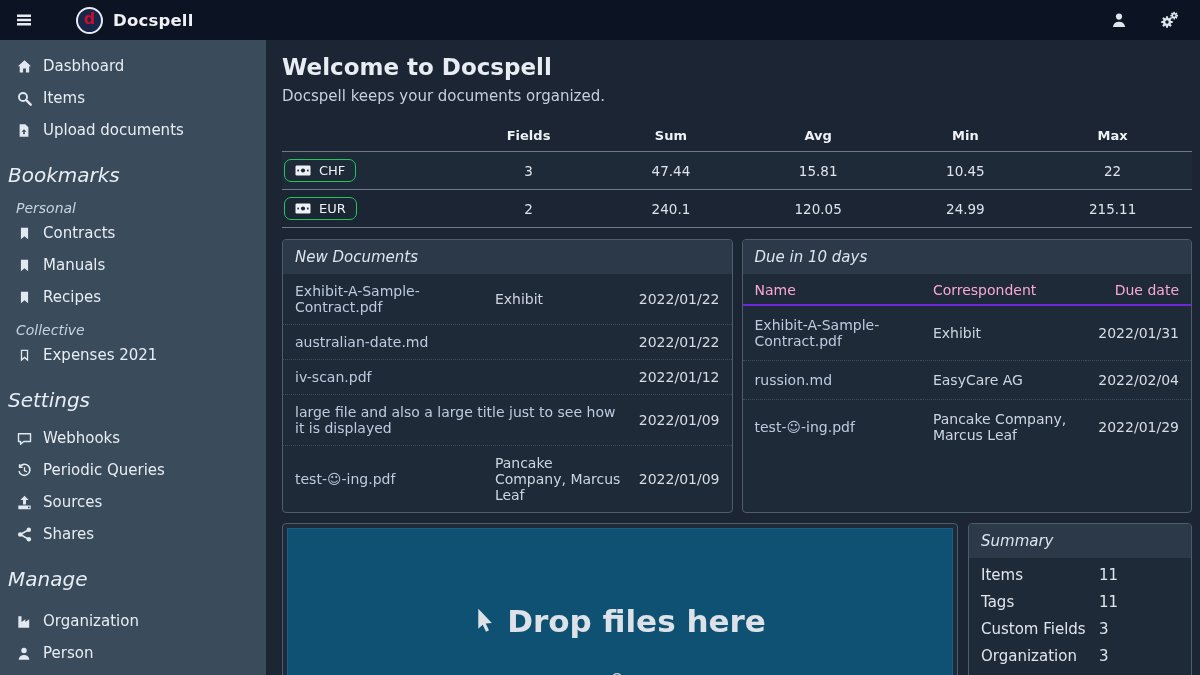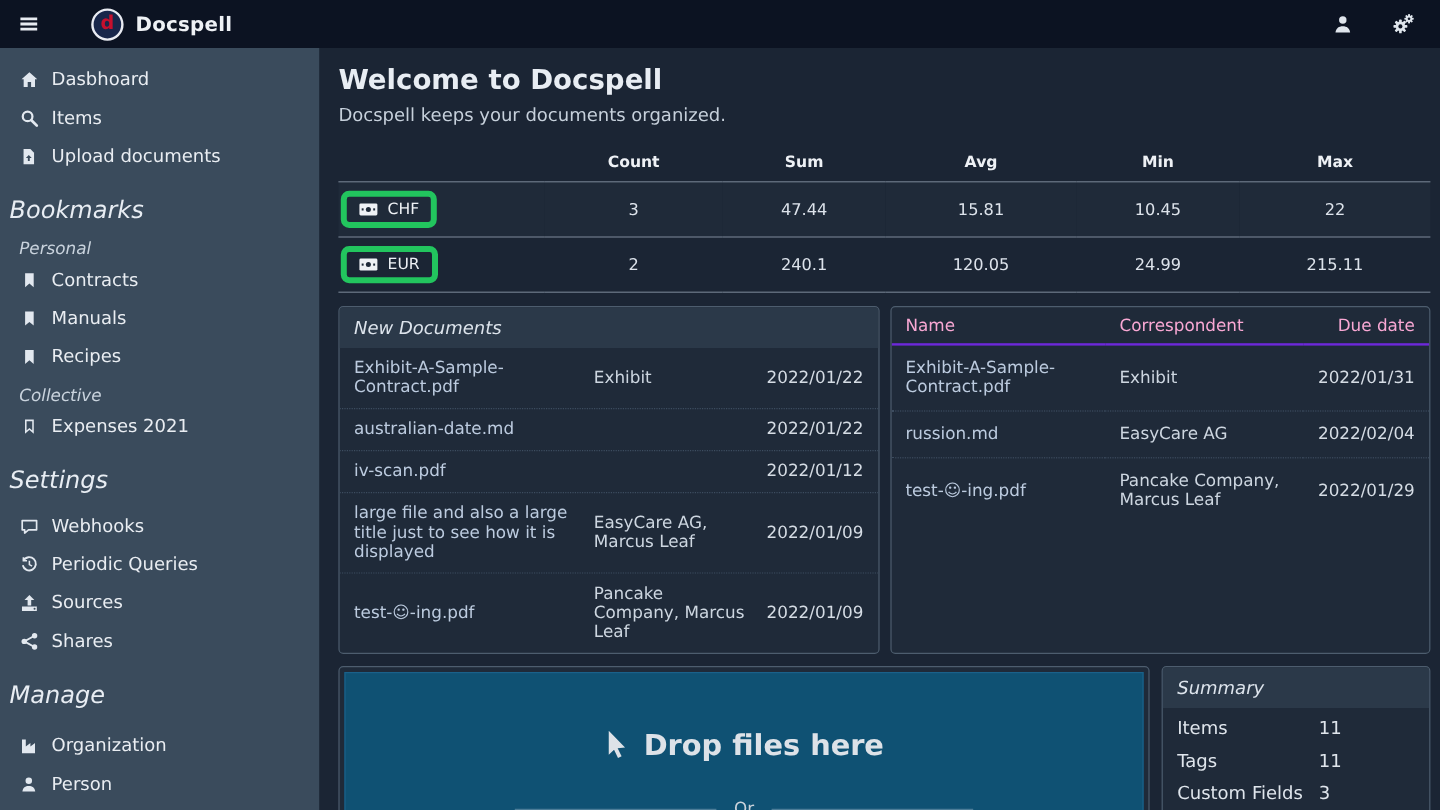--- a/index.html
+++ b/index.html
@@ -32,21 +32,21 @@
   .main{flex:1;min-width:0;padding:6px 8px 0 16px;display:flex;flex-direction:column;overflow:hidden;}
   .welcome-title{font-size:23px;font-weight:bold;color:#e8edf3;margin-top:8px;}
   .welcome-sub{font-size:15px;color:#c6d0db;margin-top:7px;}
   
   .stats{width:100%;border-collapse:collapse;margin-top:15px;}
   .stats th{font-weight:bold;font-size:13px;color:#eef1f5;padding:8px 6px;text-align:center;}
   .stats th.first, .stats td.first{text-align:left;width:172px;padding-left:2px;}
   .stats td{font-size:13.5px;color:#dde3eb;padding:7px 6px;text-align:center;border-top:1px solid #6e7a8a;}
   .stats tbody tr:first-child{background:#1f2a39;}
   .stats tbody tr:last-child td{border-bottom:1px solid #6e7a8a;}
-  .currency-badge{display:inline-flex;align-items:center;gap:8px;border:5px solid #22c55e;border-radius:7px;
+  .currency-badge{display:inline-flex;align-items:center;gap:8px;border:1px solid #22c55e;border-radius:7px;
     padding:3px 10px;font-size:13px;color:#eef1f5;background:transparent;}
   
   .panels{display:flex;gap:9px;margin-top:11px;align-items:stretch;}
   .panel{flex:1;min-width:0;border:1px solid #4d5d6e;border-radius:4px;background:#1f2a39;overflow:hidden;display:flex;flex-direction:column;}
   .panel-header{background:#2b3949;border-bottom:1px solid #45556;padding:8px 12px;font-style:italic;font-size:15px;color:#dde4ec;}
   
   .nd-row{display:flex;align-items:center;gap:10px;padding:9px 12px;border-bottom:1px dotted #3d4d60;font-size:14px;}
   .nd-row:last-child{border-bottom:none;}
   .nd-name{flex:1.55;color:#bccbdf;cursor:pointer;}
   .nd-corr{flex:1.05;color:#cdd6e0;}
@@ -57,21 +57,21 @@
   .due-table th:last-child{text-align:right;}
   .due-table td{padding:11px 12px;border-bottom:1px dotted #3d4d60;vertical-align:middle;}
   .due-table tr:last-child td{border-bottom:none;}
   .due-name{color:#bccbdf;width:40%;cursor:pointer;}
   .due-corr{color:#cdd6e0;width:37%;}
   .due-date{text-align:right;color:#d5dce4;white-space:nowrap;}
   
   .bottom{display:flex;gap:10px;margin-top:10px;align-items:stretch;}
   .drop-container{flex:1;min-width:0;border:1px solid #4d5d6e;border-radius:4px;background:#1f2a39;padding:4px;height:262px;}
   .drop-area{height:100%;background:#0f5173;border:1px solid #1a618a;display:flex;flex-direction:column;align-items:center;padding-top:46px;}
-  .drop-title{display:flex;align-items:center;gap:13px;font-size:24px;font-weight:bold;color:#dde2e8;}
+  .drop-title{display:flex;align-items:center;gap:13px;font-size:31px;font-weight:bold;color:#dde2e8;margin-top:28px;}
   .or-row{display:flex;align-items:center;gap:15px;margin-top:31px;font-size:14px;color:#ccd3db;}
   .or-line{width:168px;border-top:1px solid rgba(220,230,240,.30);}
   
   .summary{flex:0 0 224px;}
   .sum-row{display:flex;align-items:center;padding:4.5px 12px;font-size:15px;}
   .sum-row:first-of-type{padding-top:8px;}
   .sum-label{flex:0 0 118px;color:#dfe5ec;}
   .sum-value{color:#dfe5ec;}
 </style>
 </head>
@@ -265,21 +265,21 @@
     </aside>
 
     <main class="main">
       <h1 class="welcome-title">Welcome to Docspell</h1>
       <p class="welcome-sub">Docspell keeps your documents organized.</p>
 
       <table class="stats">
         <thead>
           <tr>
             <th class="first"></th>
-            <th>Count</th>
+            <th>Fields</th>
             <th>Sum</th>
             <th>Avg</th>
             <th>Min</th>
             <th>Max</th>
           </tr>
         </thead>
         <tbody>
           <tr>
             <td class="first">
               <span class="currency-badge">
@@ -337,32 +337,32 @@
               <span class="nd-corr"></span>
               <span class="nd-date">2022/01/22</span>
             </div>
             <div class="nd-row">
               <span class="nd-name">iv-scan.pdf</span>
               <span class="nd-corr"></span>
               <span class="nd-date">2022/01/12</span>
             </div>
             <div class="nd-row">
               <span class="nd-name">large file and also a large title just to see how it is displayed</span>
-              <span class="nd-corr">EasyCare AG, Marcus Leaf</span>
               <span class="nd-date">2022/01/09</span>
             </div>
             <div class="nd-row">
               <span class="nd-name">test-☺-ing.pdf</span>
               <span class="nd-corr">Pancake Company, Marcus Leaf</span>
               <span class="nd-date">2022/01/09</span>
             </div>
           </div>
         </section>
 
         <section class="panel">
+          <div class="panel-header">Due in 10 days</div>
           <table class="due-table">
             <thead>
               <tr>
                 <th>Name</th>
                 <th>Correspondent</th>
                 <th>Due date</th>
               </tr>
             </thead>
             <tbody>
               <tr>

